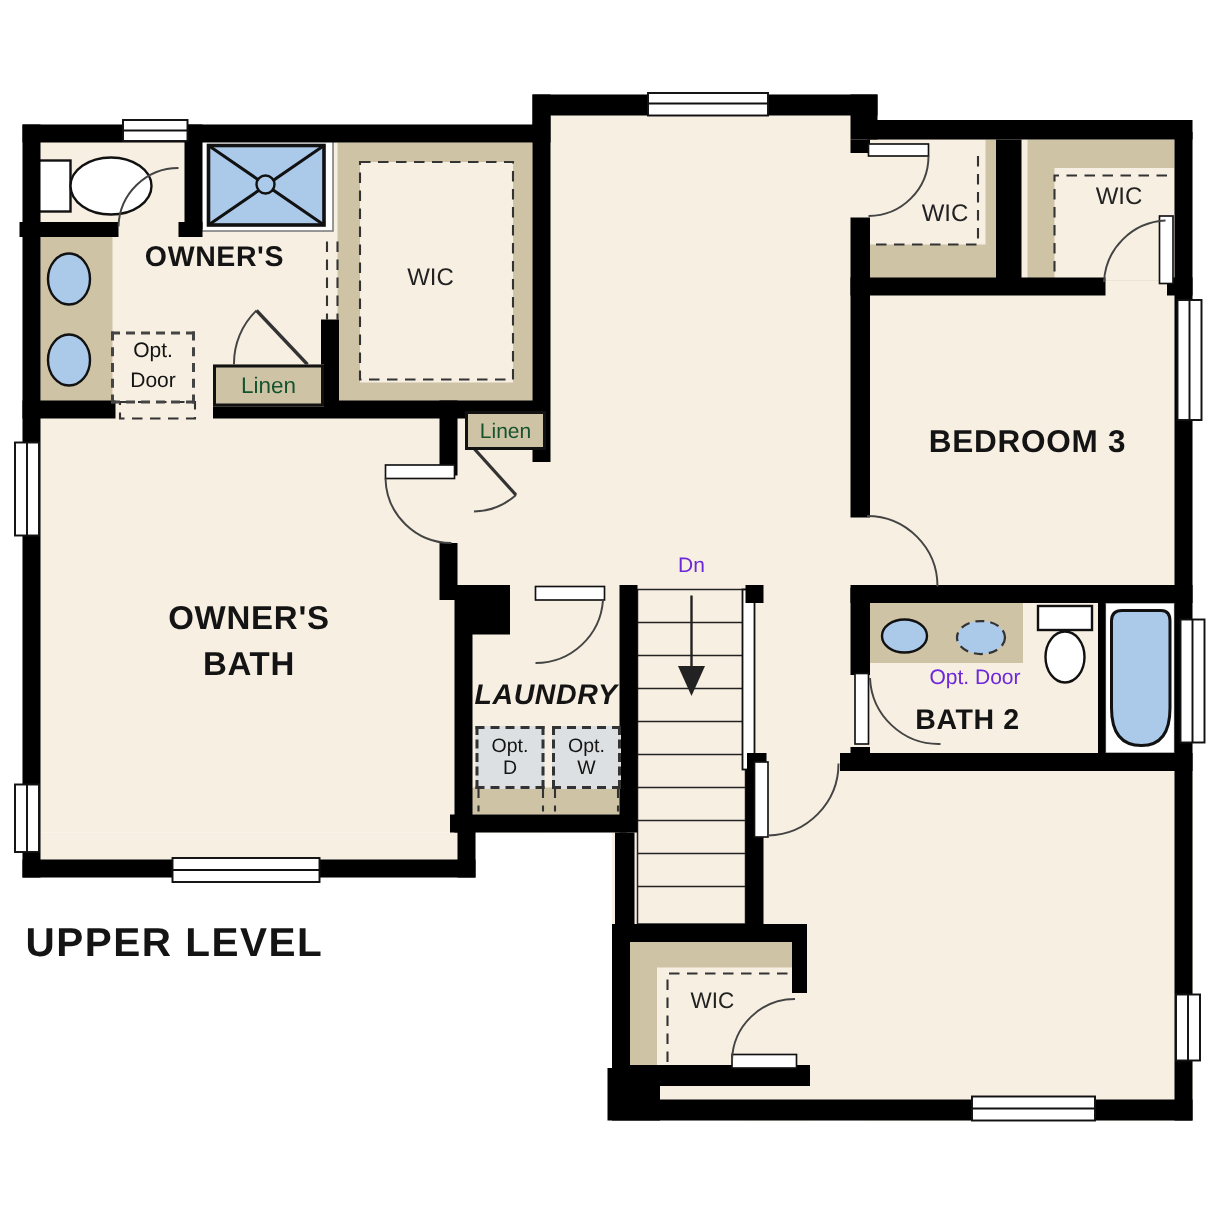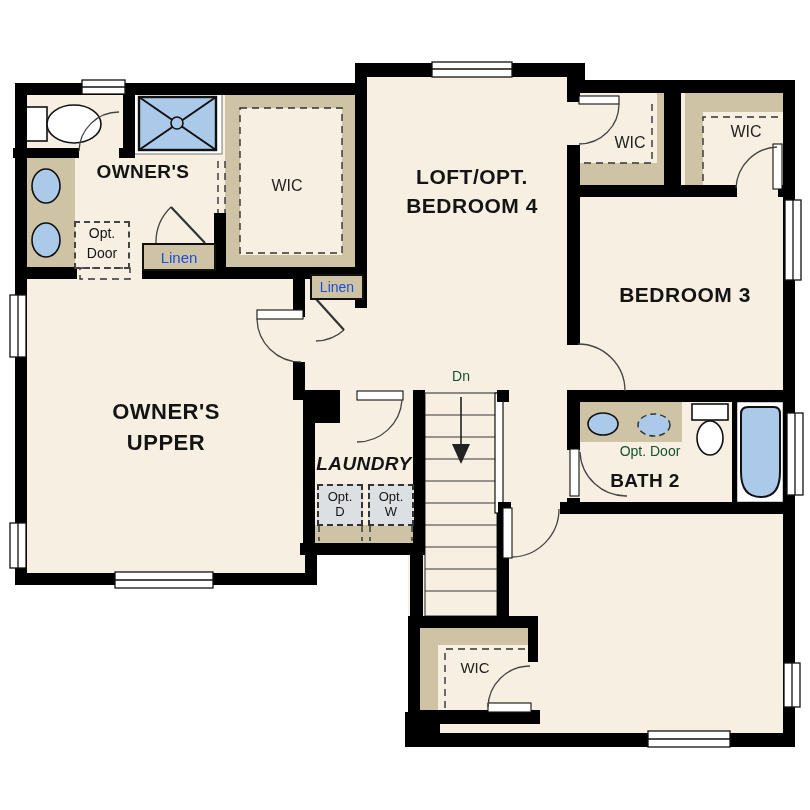--- a/index.html
+++ b/index.html
@@ -7,23 +7,23 @@
     --fixture_blue:#abc9e9; --appliance_gray:#dde0e2; --line:#333333;
   }
   html,body{margin:0;padding:0;background:#ffffff;}
   #plan{position:relative;width:810px;height:810px;background:#ffffff;overflow:hidden;
         font-family:"Liberation Sans", sans-serif;color:#141414;}
   #plan svg{position:absolute;left:0;top:0;}
   .lbl{position:absolute;text-align:center;line-height:1.2;white-space:nowrap;}
   .room{font-weight:bold;font-size:21px;line-height:29px;letter-spacing:.5px;}
   .room-sm{font-weight:bold;font-size:19px;line-height:23px;letter-spacing:.4px;}
   .closet{font-size:16px;color:#222;}
-  .note{font-size:14px;color:#14532d;}
+  .note{font-size:14px;color:#6d28d9;}
   .linen-box{position:absolute;background:var(--shelving);border:2px solid #111;
-             font-size:14px;color:#1d4ed8;display:flex;align-items:center;justify-content:center;}
+             font-size:14px;color:#14532d;display:flex;align-items:center;justify-content:center;}
   .opt-box{position:absolute;background:var(--appliance_gray);border:2px dashed #333;
            font-size:13px;line-height:15px;text-align:center;padding-top:3px;box-sizing:border-box;}
   .opt-door{position:absolute;border:2px dashed #444;font-size:14px;line-height:20px;
             text-align:center;box-sizing:border-box;}
   .title{position:absolute;font-weight:bold;font-size:27px;letter-spacing:1px;}
 </style>
 </head>
 <body>
 
 <div id="plan">
@@ -198,24 +198,20 @@
     </g>
   </g>
 </svg>
 
 <div class="lbl room-sm" style="left:83px;top:160px;width:120px;">
   <div>OWNER'S</div>
 </div>
 
 <div class="lbl closet" style="left:257px;top:176px;width:60px;">WIC</div>
 
-<div class="lbl room" style="left:372px;top:162px;width:200px;">
-  <div>LOFT/OPT.</div>
-  <div>BEDROOM 4</div>
-</div>
 
 <div class="lbl closet" style="left:600px;top:133px;width:60px;">WIC</div>
 <div class="lbl closet" style="left:716px;top:122px;width:60px;">WIC</div>
 
 <div class="lbl room" style="left:585px;top:280px;width:200px;">BEDROOM 3</div>
 
 <div class="lbl note" style="left:600px;top:443px;width:100px;">Opt. Door</div>
 <div class="lbl room-sm" style="left:595px;top:469px;width:100px;">BATH 2</div>
 
 <div class="lbl closet" style="left:445px;top:659px;width:60px;font-size:15px;">WIC</div>
@@ -236,17 +232,18 @@
   <div>Opt.</div>
   <div>D</div>
 </div>
 <div class="opt-box" style="left:368px;top:484px;width:46px;height:42px;">
   <div>Opt.</div>
   <div>W</div>
 </div>
 
 <div class="lbl room" style="left:66px;top:396px;width:200px;font-size:22px;line-height:31px;">
   <div>OWNER'S</div>
-  <div>UPPER</div>
-</div>
-
+  <div>BATH</div>
+</div>
+
+<div class="title" style="left:17px;top:613px;">UPPER LEVEL</div>
 
 </div>
 
 </body></html>

